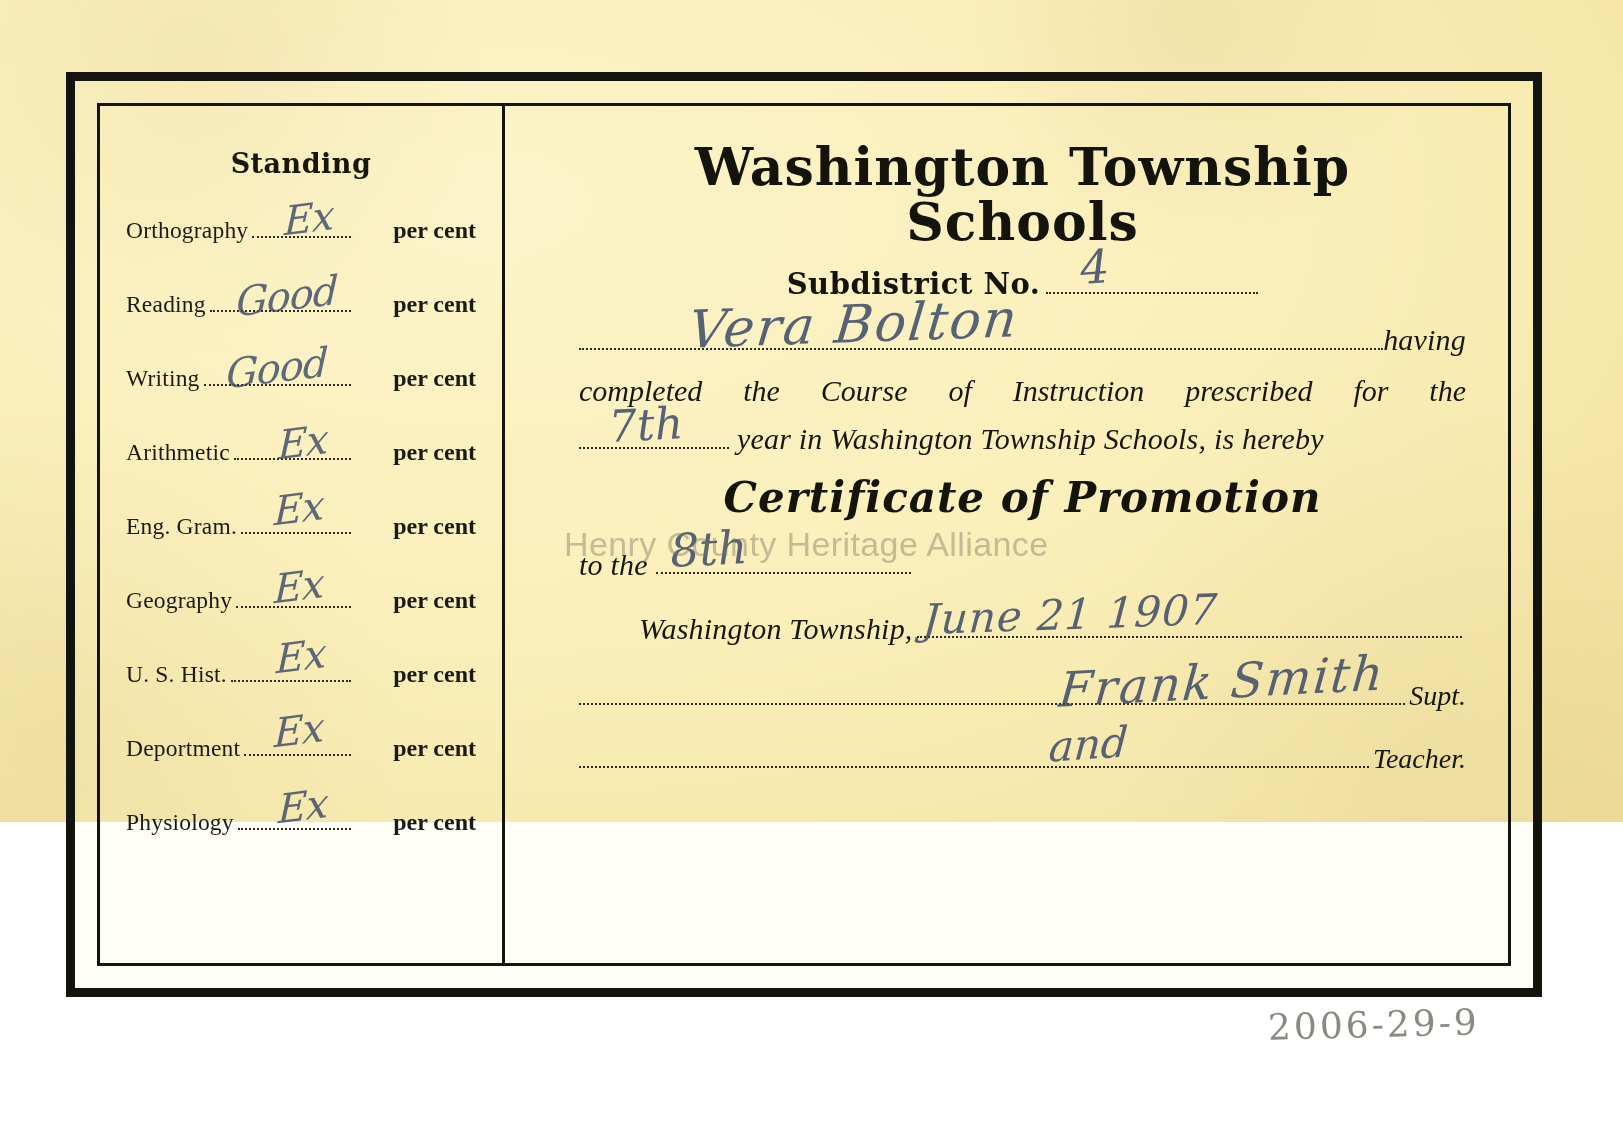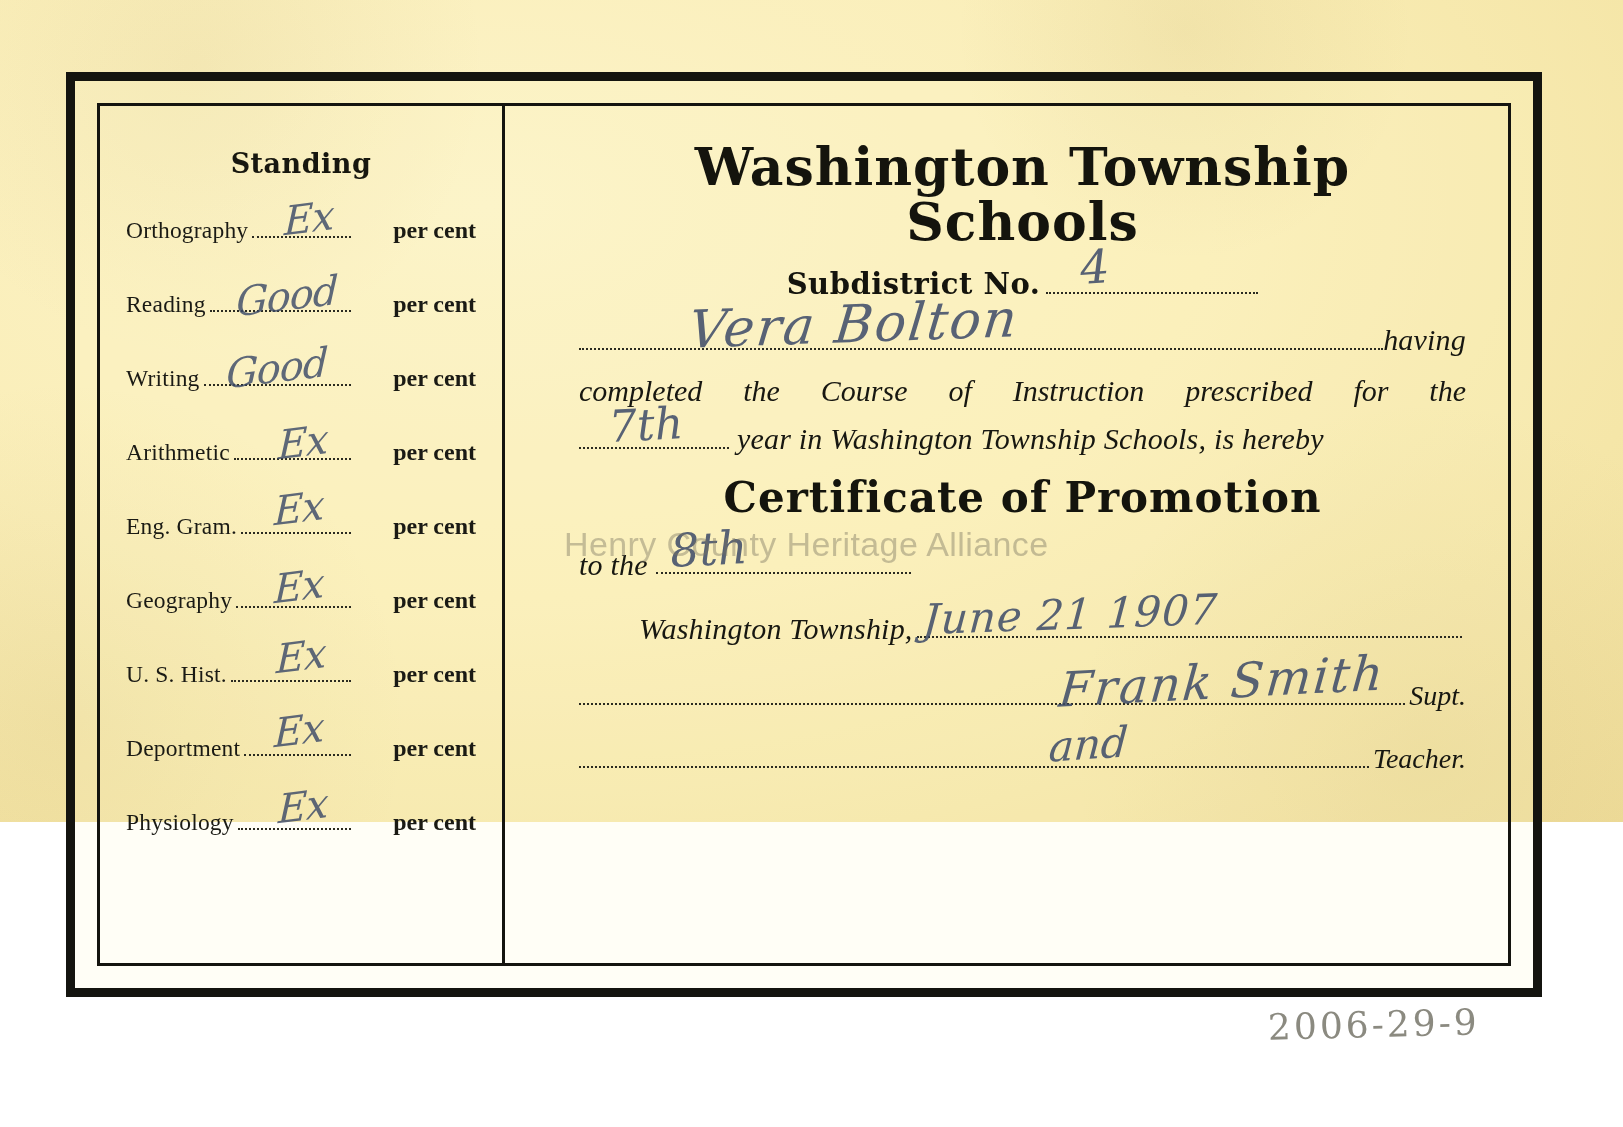--- a/index.html
+++ b/index.html
@@ -198,20 +198,21 @@
     width: 150px;
     margin: 0 8px 8px 0;
   }
   #awarded-line {
     margin-bottom: 6px;
     position: relative;
   }
   #cert-title {
     font-size: 42px;
     margin: 16px 0 26px 0;
+    font-style: italic;
   }
   #tothe-line {
     display: flex;
     align-items: flex-end;
     margin-bottom: 30px;
   }
   #tothe-fill {
     width: 255px;
     margin: 0 10px 8px 8px;
   }

